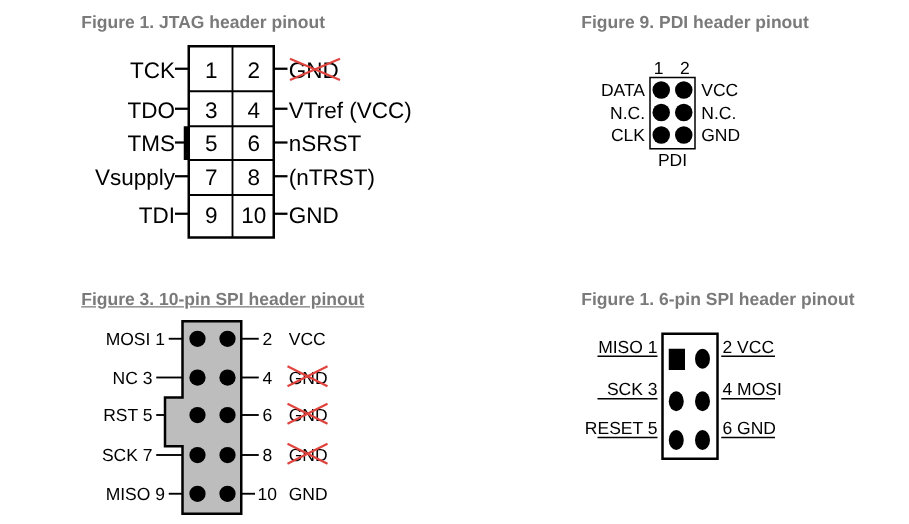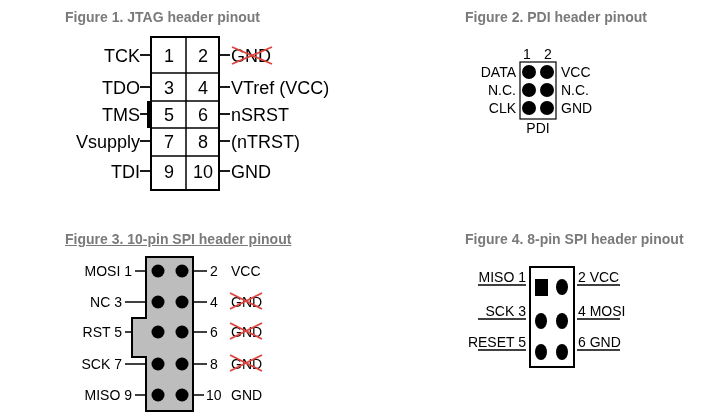--- a/index.html
+++ b/index.html
@@ -6,23 +6,23 @@
   body { width:727px; height:419px; position:relative; overflow:hidden;
          font-family:"Liberation Sans", sans-serif; color:#000; }
   .fig-title { position:absolute; font-weight:bold; font-size:14px; color:#7a7a7a; white-space:nowrap; }
   svg { position:absolute; left:0; top:0; }
   svg text { font-family:"Liberation Sans", sans-serif; }
 </style>
 </head>
 <body>
 
 <div class="fig-title" style="left:65px;top:9px;">Figure 1. JTAG header pinout</div>
-<div class="fig-title" style="left:465px;top:9px;">Figure 2. PDI header pinout</div>
+<div class="fig-title" style="left:465px;top:9px;">Figure 9. PDI header pinout</div>
 <div class="fig-title" style="left:65px;top:231px;text-decoration:underline;">Figure 3. 10-pin SPI header pinout</div>
-<div class="fig-title" style="left:465px;top:231px;">Figure 4. 8-pin SPI header pinout</div>
+<div class="fig-title" style="left:465px;top:231px;">Figure 1. 6-pin SPI header pinout</div>
 
 <svg width="727" height="419" xmlns="http://www.w3.org/2000/svg">
 
   <g>
     <rect x="151" y="37" width="68" height="153" fill="#fff" stroke="#000" stroke-width="2"></rect>
     <line x1="186" y1="37" x2="186" y2="190" stroke="#000" stroke-width="1.5"></line>
     <line x1="151" y1="73" x2="219" y2="73" stroke="#000" stroke-width="1.5"></line>
     <line x1="151" y1="101" x2="219" y2="101" stroke="#000" stroke-width="1.5"></line>
     <line x1="151" y1="128" x2="219" y2="128" stroke="#000" stroke-width="1.5"></line>
     <line x1="151" y1="156" x2="219" y2="156" stroke="#000" stroke-width="1.5"></line>

